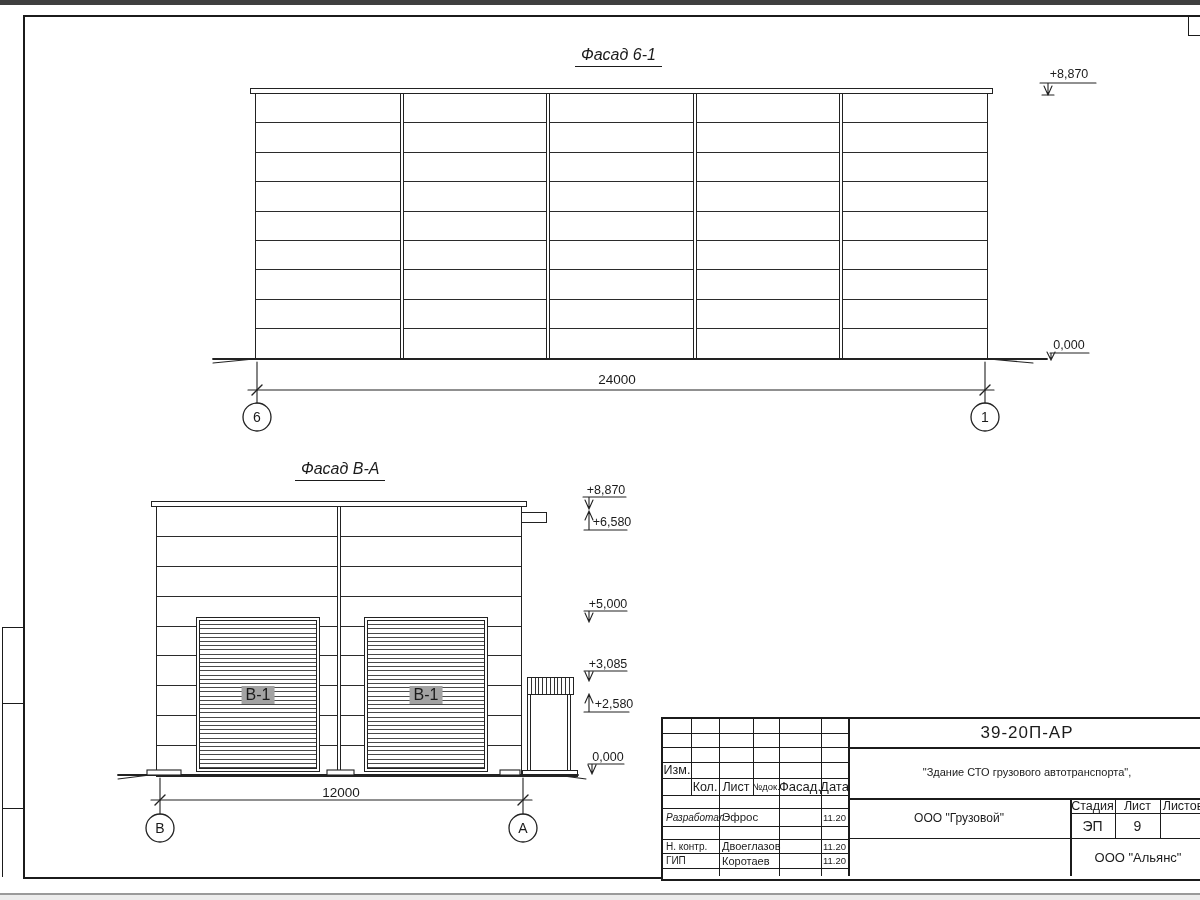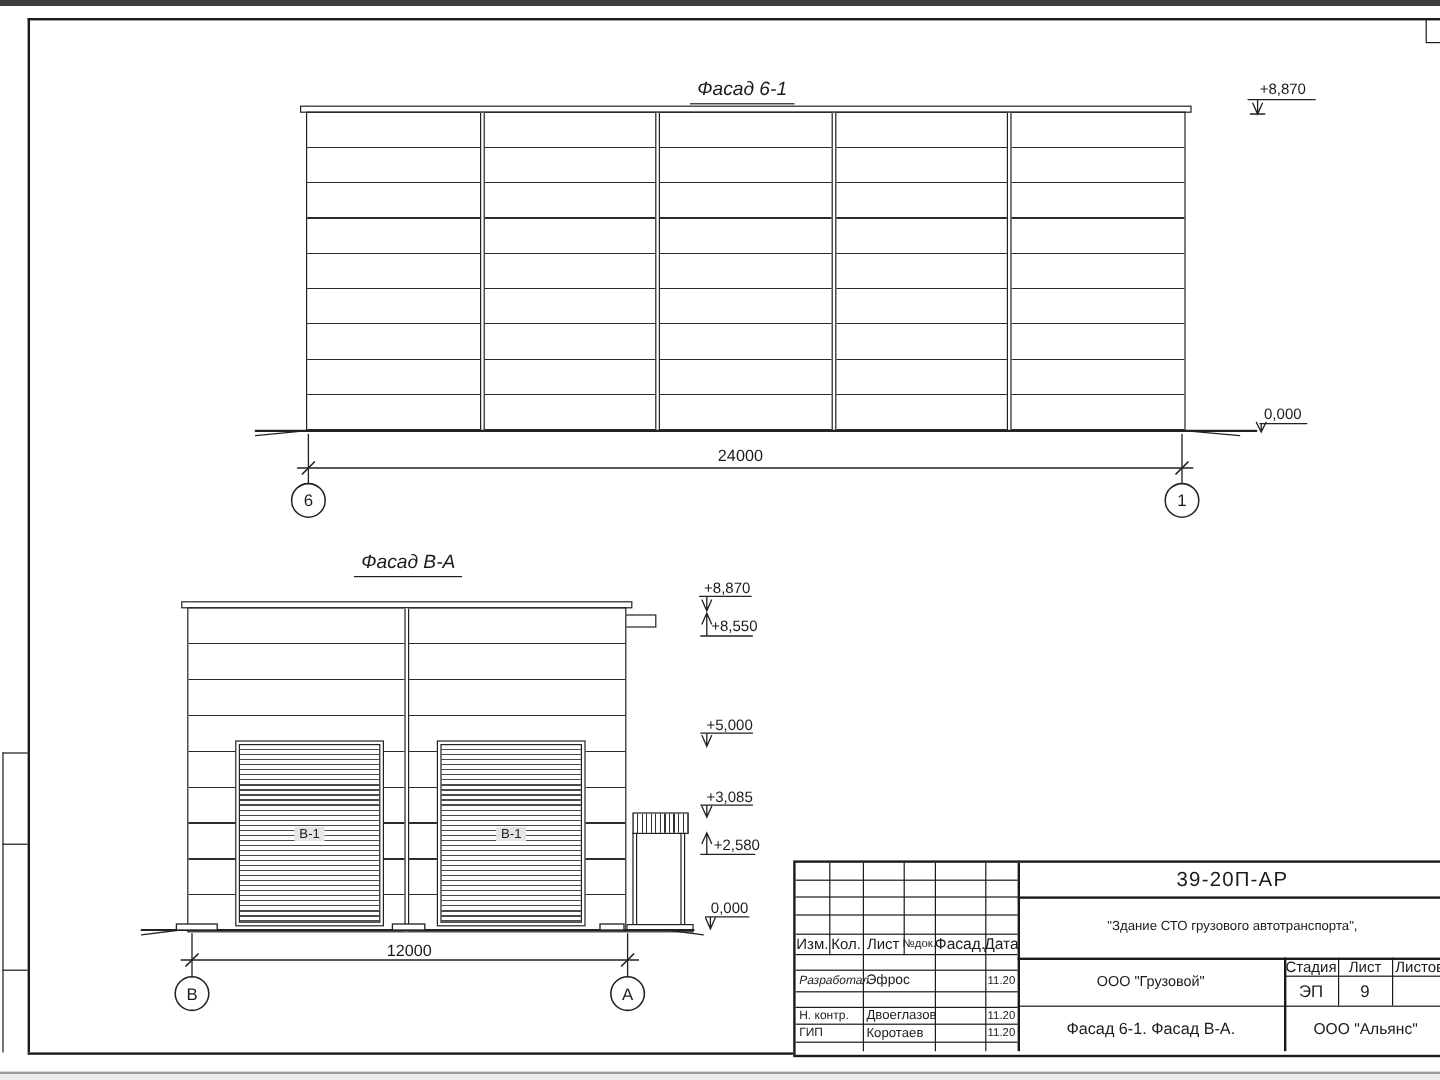--- a/index.html
+++ b/index.html
@@ -15,21 +15,21 @@
   .ftitle{font-size:16px;font-style:italic;border-bottom:1.5px solid #1b1b1b;padding:0 6px 2px 6px;}
   .dim{font-size:13.5px;}
   .elev{font-size:12.5px;}
   .axis{font-size:14px;line-height:28px;width:28px;height:28px;text-align:center;}
   .facade-body{position:absolute;border:1.5px solid #222;
      background-image:repeating-linear-gradient(to bottom,transparent 0px,transparent 28.4px,#2b2b2b 28.4px,#2b2b2b 29.4px);}
   .mullion{position:absolute;top:0;bottom:0;width:2px;background:#fff;border-left:1px solid #222;border-right:1px solid #222;}
   .door{position:absolute;width:122px;height:153px;border:1px solid #222;background:#fff;}
   .door-inner{position:absolute;left:2px;top:2px;right:2px;bottom:2px;border:1px solid #222;
      background-image:repeating-linear-gradient(to bottom,#ffffff 0px,#ffffff 3.2px,#4a4a4a 3.2px,#4a4a4a 4.2px);}
-  .door-label{position:absolute;left:50%;top:50%;transform:translate(-50%,-50%);background:#e5e5e5;padding:0 4px;font-size:11px;}
+  .door-label{position:absolute;left:50%;top:50%;transform:translate(-50%,-50%);background:#a3a3a3;padding:0 4px;font-size:16px;}
   .tb-cell{position:absolute;display:flex;align-items:center;justify-content:center;overflow:visible;white-space:nowrap;}
   .tb-left{justify-content:flex-start;padding-left:3px;box-sizing:border-box;}
   svg{position:absolute;left:0;top:0;}
 </style>
 </head>
 <body>
 
 <div id="sheet">
 
   <div class="abs" style="left:0;top:0;width:1200px;height:5px;background:#3f3f3f;"></div>
@@ -41,21 +41,21 @@
   <div class="hl2" style="left:23px;top:877px;width:1177px;"></div>
 
   <div class="vl" style="left:1188px;top:16px;height:19px;"></div>
   <div class="hl" style="left:1188px;top:35px;width:12px;"></div>
 
   <div class="vl" style="left:2px;top:627px;height:250px;"></div>
   <div class="hl" style="left:2px;top:627px;width:21px;"></div>
   <div class="hl" style="left:2px;top:703px;width:21px;"></div>
   <div class="hl" style="left:2px;top:808px;width:21px;"></div>
 
-  <div class="t ftitle c" style="left:575px;top:46px;margin-top:20px;">Фасад 6-1</div>
+  <div class="t ftitle c" style="left:575px;top:46px;">Фасад 6-1</div>
 
   <div class="abs" style="left:250px;top:88px;width:741px;height:4px;border:1px solid #222;background:#fff;"></div>
   <div class="facade-body" style="left:255px;top:93px;width:731px;height:265px;">
     <div class="mullion" style="left:144px;"></div>
     <div class="mullion" style="left:290px;"></div>
     <div class="mullion" style="left:437px;"></div>
     <div class="mullion" style="left:583px;"></div>
   </div>
 
   <div class="t dim c" style="left:580px;top:372px;width:74px;">24000</div>
@@ -84,21 +84,21 @@
   <div class="abs" style="left:527px;top:677px;width:45px;height:16px;border:1px solid #222;background-image:repeating-linear-gradient(to right,#ffffff 0px,#ffffff 2.8px,#333333 2.8px,#333333 3.8px);"></div>
   <div class="abs" style="left:527px;top:694px;width:2px;height:77px;border-left:1px solid #222;border-right:1px solid #222;"></div>
   <div class="abs" style="left:567px;top:694px;width:2px;height:77px;border-left:1px solid #222;border-right:1px solid #222;"></div>
   <div class="abs" style="left:522px;top:770px;width:54px;height:5px;border:1px solid #222;background:#fff;"></div>
 
   <div class="t dim c" style="left:305px;top:785px;width:72px;">12000</div>
   <div class="t axis" style="left:146px;top:814px;">В</div>
   <div class="t axis" style="left:509px;top:814px;">А</div>
 
   <div class="t elev c" style="left:584px;top:483px;width:44px;">+8,870</div>
-  <div class="t elev c" style="left:591px;top:515px;width:42px;">+8,550</div>
+  <div class="t elev c" style="left:591px;top:515px;width:42px;">+6,580</div>
   <div class="t elev c" style="left:586px;top:597px;width:44px;">+5,000</div>
   <div class="t elev c" style="left:586px;top:657px;width:44px;">+3,085</div>
   <div class="t elev c" style="left:593px;top:697px;width:42px;">+2,580</div>
   <div class="t elev c" style="left:589px;top:750px;width:38px;">0,000</div>
 
   <svg width="1200" height="900" viewBox="0 0 1200 900" fill="none" stroke="#222" stroke-width="1.1" stroke-linecap="round">
 
     <path d="M213 359 H1047" stroke-width="1.8"></path>
     <path d="M213 363 L254 359 M989 359 L1033 363"></path>
 
@@ -156,21 +156,21 @@
     <div class="hl" style="left:0;top:107px;width:185px;"></div>
     <div class="hl" style="left:0;top:120px;width:185px;"></div>
     <div class="hl" style="left:0;top:134px;width:185px;"></div>
     <div class="hl" style="left:0;top:149px;width:185px;"></div>
 
     <div class="hl2" style="left:185px;top:28px;width:358px;"></div>
     <div class="hl2" style="left:185px;top:79px;width:358px;"></div>
     <div class="hl" style="left:185px;top:119px;width:358px;border-top-width:1.5px;"></div>
     <div class="hl" style="left:407px;top:94px;width:136px;"></div>
 
-    <div class="tb-cell" style="left:0;top:59px;width:28px;height:17px;font-size:12.5px;">Изм.</div>
+    <div class="tb-cell" style="left:0;top:42px;width:28px;height:17px;font-size:12.5px;">Изм.</div>
     <div class="tb-cell" style="left:28px;top:59px;width:28px;height:17px;font-size:12.5px;">Кол.</div>
     <div class="tb-cell" style="left:56px;top:59px;width:34px;height:17px;font-size:12.5px;">Лист</div>
     <div class="tb-cell" style="left:90px;top:59px;width:26px;height:17px;font-size:9.5px;">№док.</div>
     <div class="tb-cell" style="left:116px;top:59px;width:42px;height:17px;font-size:13px;">Фасад.</div>
     <div class="tb-cell" style="left:158px;top:59px;width:27px;height:17px;font-size:13px;">Дата</div>
 
     <div class="tb-cell tb-left" style="left:0;top:89px;width:56px;height:18px;font-size:10px;font-style:italic;">Разработал</div>
     <div class="tb-cell tb-left" style="left:56px;top:89px;width:60px;height:18px;font-size:11.5px;text-align:right;">Эфрос</div>
     <div class="tb-cell" style="left:158px;top:89px;width:27px;height:18px;font-size:9.5px;">11.20</div>
 
@@ -185,17 +185,16 @@
     <div class="tb-cell" style="left:185px;top:0;width:358px;height:28px;font-size:17px;letter-spacing:1px;">39-20П-АР</div>
     <div class="abs" style="left:185px;top:28px;width:358px;height:51px;display:flex;flex-direction:column;align-items:center;justify-content:center;">
       <div class="c" style="font-size:11px;line-height:15px;white-space:nowrap;">"Здание СТО грузового автотранспорта",</div>
     </div>
     <div class="tb-cell" style="left:185px;top:79px;width:222px;height:40px;font-size:12px;">ООО "Грузовой"</div>
     <div class="tb-cell" style="left:407px;top:79px;width:45px;height:15px;font-size:12.5px;">Стадия</div>
     <div class="tb-cell" style="left:452px;top:79px;width:45px;height:15px;font-size:12.5px;">Лист</div>
     <div class="tb-cell" style="left:497px;top:79px;width:46px;height:15px;font-size:12.5px;">Листов</div>
     <div class="tb-cell" style="left:407px;top:94px;width:45px;height:25px;font-size:14px;">ЭП</div>
     <div class="tb-cell" style="left:452px;top:94px;width:45px;height:25px;font-size:14px;">9</div>
-    <div class="tb-cell" style="left:185px;top:119px;width:222px;height:38px;font-size:13.5px;">Фасад 6-1. Фасад В-А.</div>
     <div class="tb-cell" style="left:407px;top:119px;width:136px;height:38px;font-size:13px;">ООО "Альянс"</div>
   </div>
 
 </div>
 
 </body></html>

